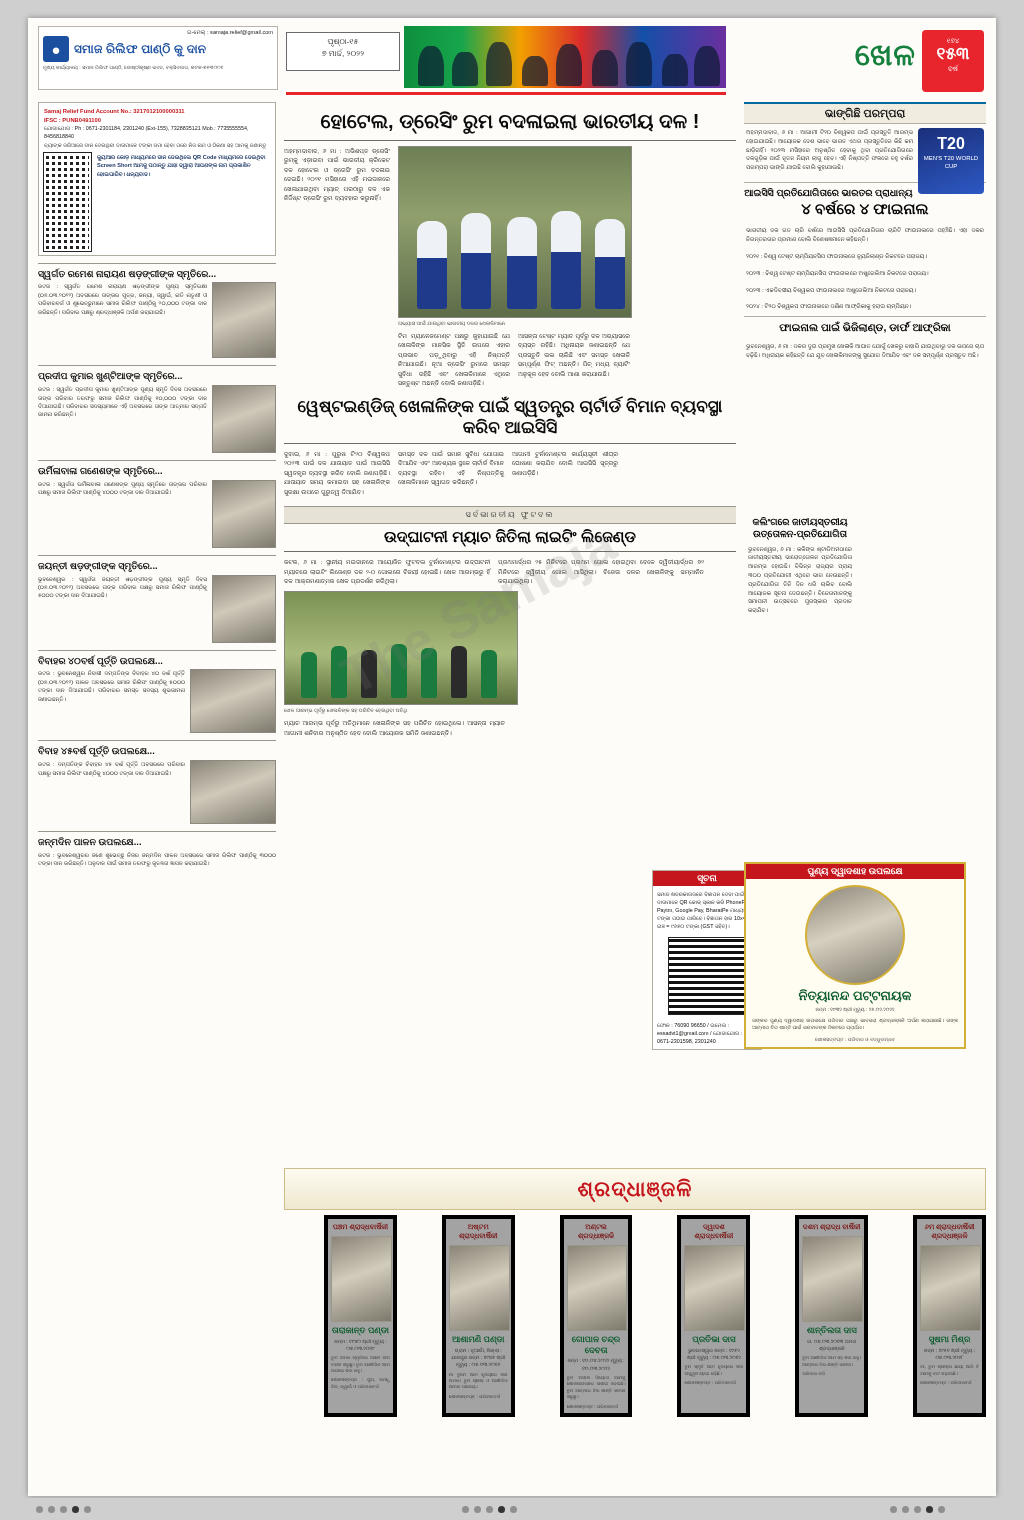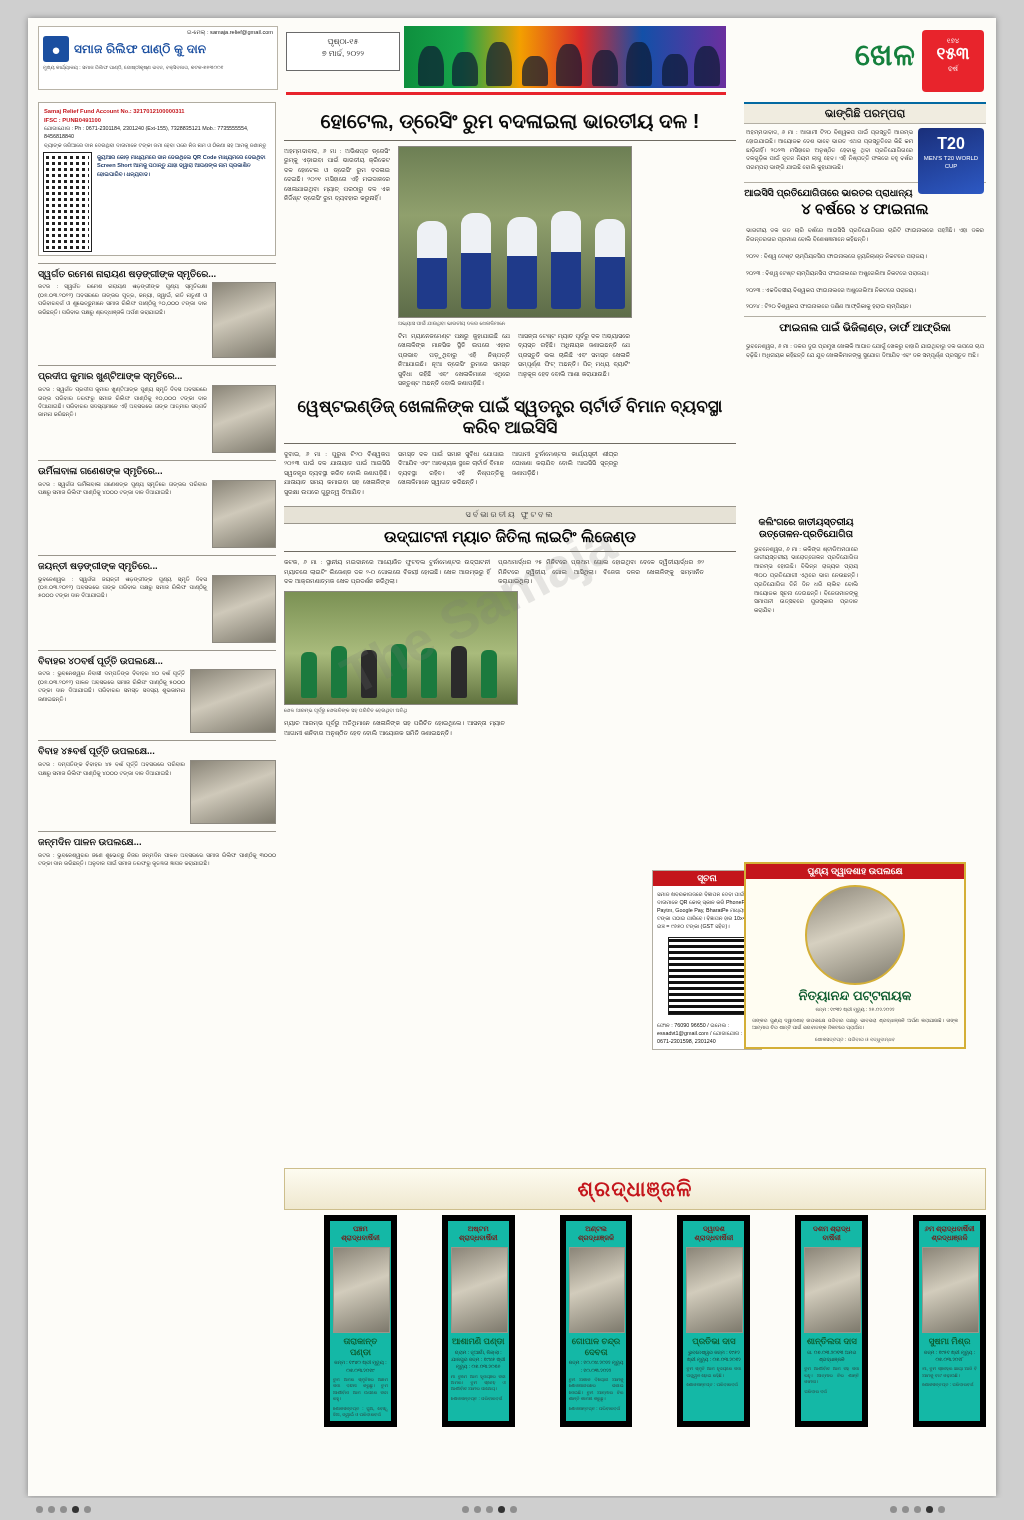--- a/index.html
+++ b/index.html
@@ -161,21 +161,21 @@
   }
   .shr-head{
     height:40px;background:linear-gradient(180deg,#fdfbf0,#efe8cf);
     border:1px solid #cdbe8c;text-align:center;position:relative;
   }
   .shr-head .t{
     font-size:21px;font-weight:bold;color:#c4161c;line-height:40px;letter-spacing:1px;
   }
   .shr-cards{display:flex;gap:5px;margin-top:5px;}
   .card{
-    width:112px;border:6px solid #000000;background:#14b8a6;padding:3px;
+    width:112px;border:4px solid #000000;background:#a3a3a3;padding:3px;
     box-sizing:border-box;
     margin-left:40px;
   }
   .card .ch{
     font-size:7px;font-weight:bold;text-align:center;color:#7a1414;line-height:1.3;
     border-bottom:1px solid #d9c display;padding-bottom:2px;
   }
   .card .cphoto{
     width:100%;height:84px;margin:3px 0;
     background:linear-gradient(160deg,#8b8578,#d2ccbc 45%,#7d796c);border:1px solid #9b968a;
@@ -379,21 +379,21 @@
     <div class="rc-head3">୪ ବର୍ଷରେ ୪ ଫାଇନାଲ</div>
     <div class="rc-body">ଭାରତୀୟ ଦଳ ଗତ ଚାରି ବର୍ଷରେ ଆଇସିସି ପ୍ରତିଯୋଗିତାର ଚାରିଟି ଫାଇନାଲରେ ପହଞ୍ଚିଛି। ଏହା ଦଳର ନିରନ୍ତରତାର ପ୍ରମାଣ ବୋଲି ବିଶେଷଜ୍ଞମାନେ କହିଛନ୍ତି।</div>
     <div class="rc-body">୨୦୨୧ : ବିଶ୍ୱ ଟେଷ୍ଟ ଚାମ୍ପିୟନସିପ ଫାଇନାଲରେ ନ୍ୟୁଜିଲାଣ୍ଡ ନିକଟରେ ପରାଜୟ।</div>
     <div class="rc-body">୨୦୨୩ : ବିଶ୍ୱ ଟେଷ୍ଟ ଚାମ୍ପିୟନସିପ ଫାଇନାଲରେ ଅଷ୍ଟ୍ରେଲିଆ ନିକଟରେ ପରାଜୟ।</div>
     <div class="rc-body">୨୦୨୩ : ଏକଦିବସୀୟ ବିଶ୍ୱକପ ଫାଇନାଲରେ ଅଷ୍ଟ୍ରେଲିଆ ନିକଟରେ ପରାଜୟ।</div>
     <div class="rc-body">୨୦୨୪ : ଟି୨୦ ବିଶ୍ୱକପ ଫାଇନାଲରେ ଦକ୍ଷିଣ ଆଫ୍ରିକାକୁ ହରାଇ ଚାମ୍ପିୟନ।</div>
 
     <div class="rc-head3" style="font-size:10.5px;border-top:1px solid #b3afa4;padding-top:4px;">ଫାଇନାଲ ପାଇଁ ଭିଜିଲାଣ୍ଡ, ଡାର୍ଫ ଆଫ୍ରିକା</div>
     <div class="rc-body">ଭୁବନେଶ୍ୱର, ୬ ମା : ଦଳର ଦୁଇ ପ୍ରମୁଖ ଖେଳାଳି ଆଘାତ ଯୋଗୁଁ ଖେଳରୁ ବାହାରି ଯାଇଥିବାରୁ ଦଳ ଉପରେ ଚାପ ବଢ଼ିଛି। ଅଧିନାୟକ କହିଛନ୍ତି ଯେ ଯୁବ ଖେଳାଳିମାନଙ୍କୁ ସୁଯୋଗ ଦିଆଯିବ ଏବଂ ଦଳ ସମ୍ପୂର୍ଣ୍ଣ ପ୍ରସ୍ତୁତ ଅଛି।</div>
 
-    <div style="position:absolute;left:8px;top:404px;width:108px;">
+    <div style="position:absolute;left:2px;top:404px;width:108px;">
       <div class="rc-head2" style="border-top:none;">କଲିଂଗରେ ଜାତୀୟସ୍ତରୀୟ ଉତ୍ତୋଳନ-ପ୍ରତିଯୋଗିତା</div>
       <div class="rc-body">ଭୁବନେଶ୍ୱର, ୬ ମା : କଳିଙ୍ଗ ଷ୍ଟାଡିଅମଠାରେ ଜାତୀୟସ୍ତରୀୟ ଭାରୋତ୍ତୋଳନ ପ୍ରତିଯୋଗିତା ଆରମ୍ଭ ହୋଇଛି। ବିଭିନ୍ନ ରାଜ୍ୟର ପ୍ରାୟ ୩୦୦ ପ୍ରତିଯୋଗୀ ଏଥିରେ ଭାଗ ନେଉଛନ୍ତି। ପ୍ରତିଯୋଗିତା ତିନି ଦିନ ଧରି ଚାଲିବ ବୋଲି ଆୟୋଜକ ସୂଚନା ଦେଇଛନ୍ତି। ବିଜେତାମାନଙ୍କୁ ସମାପନୀ ଉତ୍ସବରେ ପୁରସ୍କାର ପ୍ରଦାନ କରାଯିବ।</div>
     </div>
 
     <div style="position:absolute;left:-92px;top:760px;width:110px;">
       <div class="notice">
         <div class="nh">ସୂଚନା</div>
         <div class="nb">ସମାଜ ଖବରକାଗଜରେ ବିଜ୍ଞାପନ ଦେବା ପାଇଁ ଦାତାମାନେ QR କୋଡ୍ ସ୍କାନ କରି PhonePe, Paytm, Google Pay, BharatPe ମାଧ୍ୟମରେ ଟଙ୍କା ପଠାଇ ପାରିବେ। ବିଜ୍ଞାପନ ହାର 10x4½ ଇଞ୍ଚ = ୯୬୫୦ ଟଙ୍କା (GST ସହିତ)।</div>
         <div class="qr-sm"></div>
         <div class="nb">ଫୋନ : 76090 96650 / ଇମେଲ : essadvt1@gmail.com / ଯୋଗାଯୋଗ : 0671-2301598, 2301240</div>

